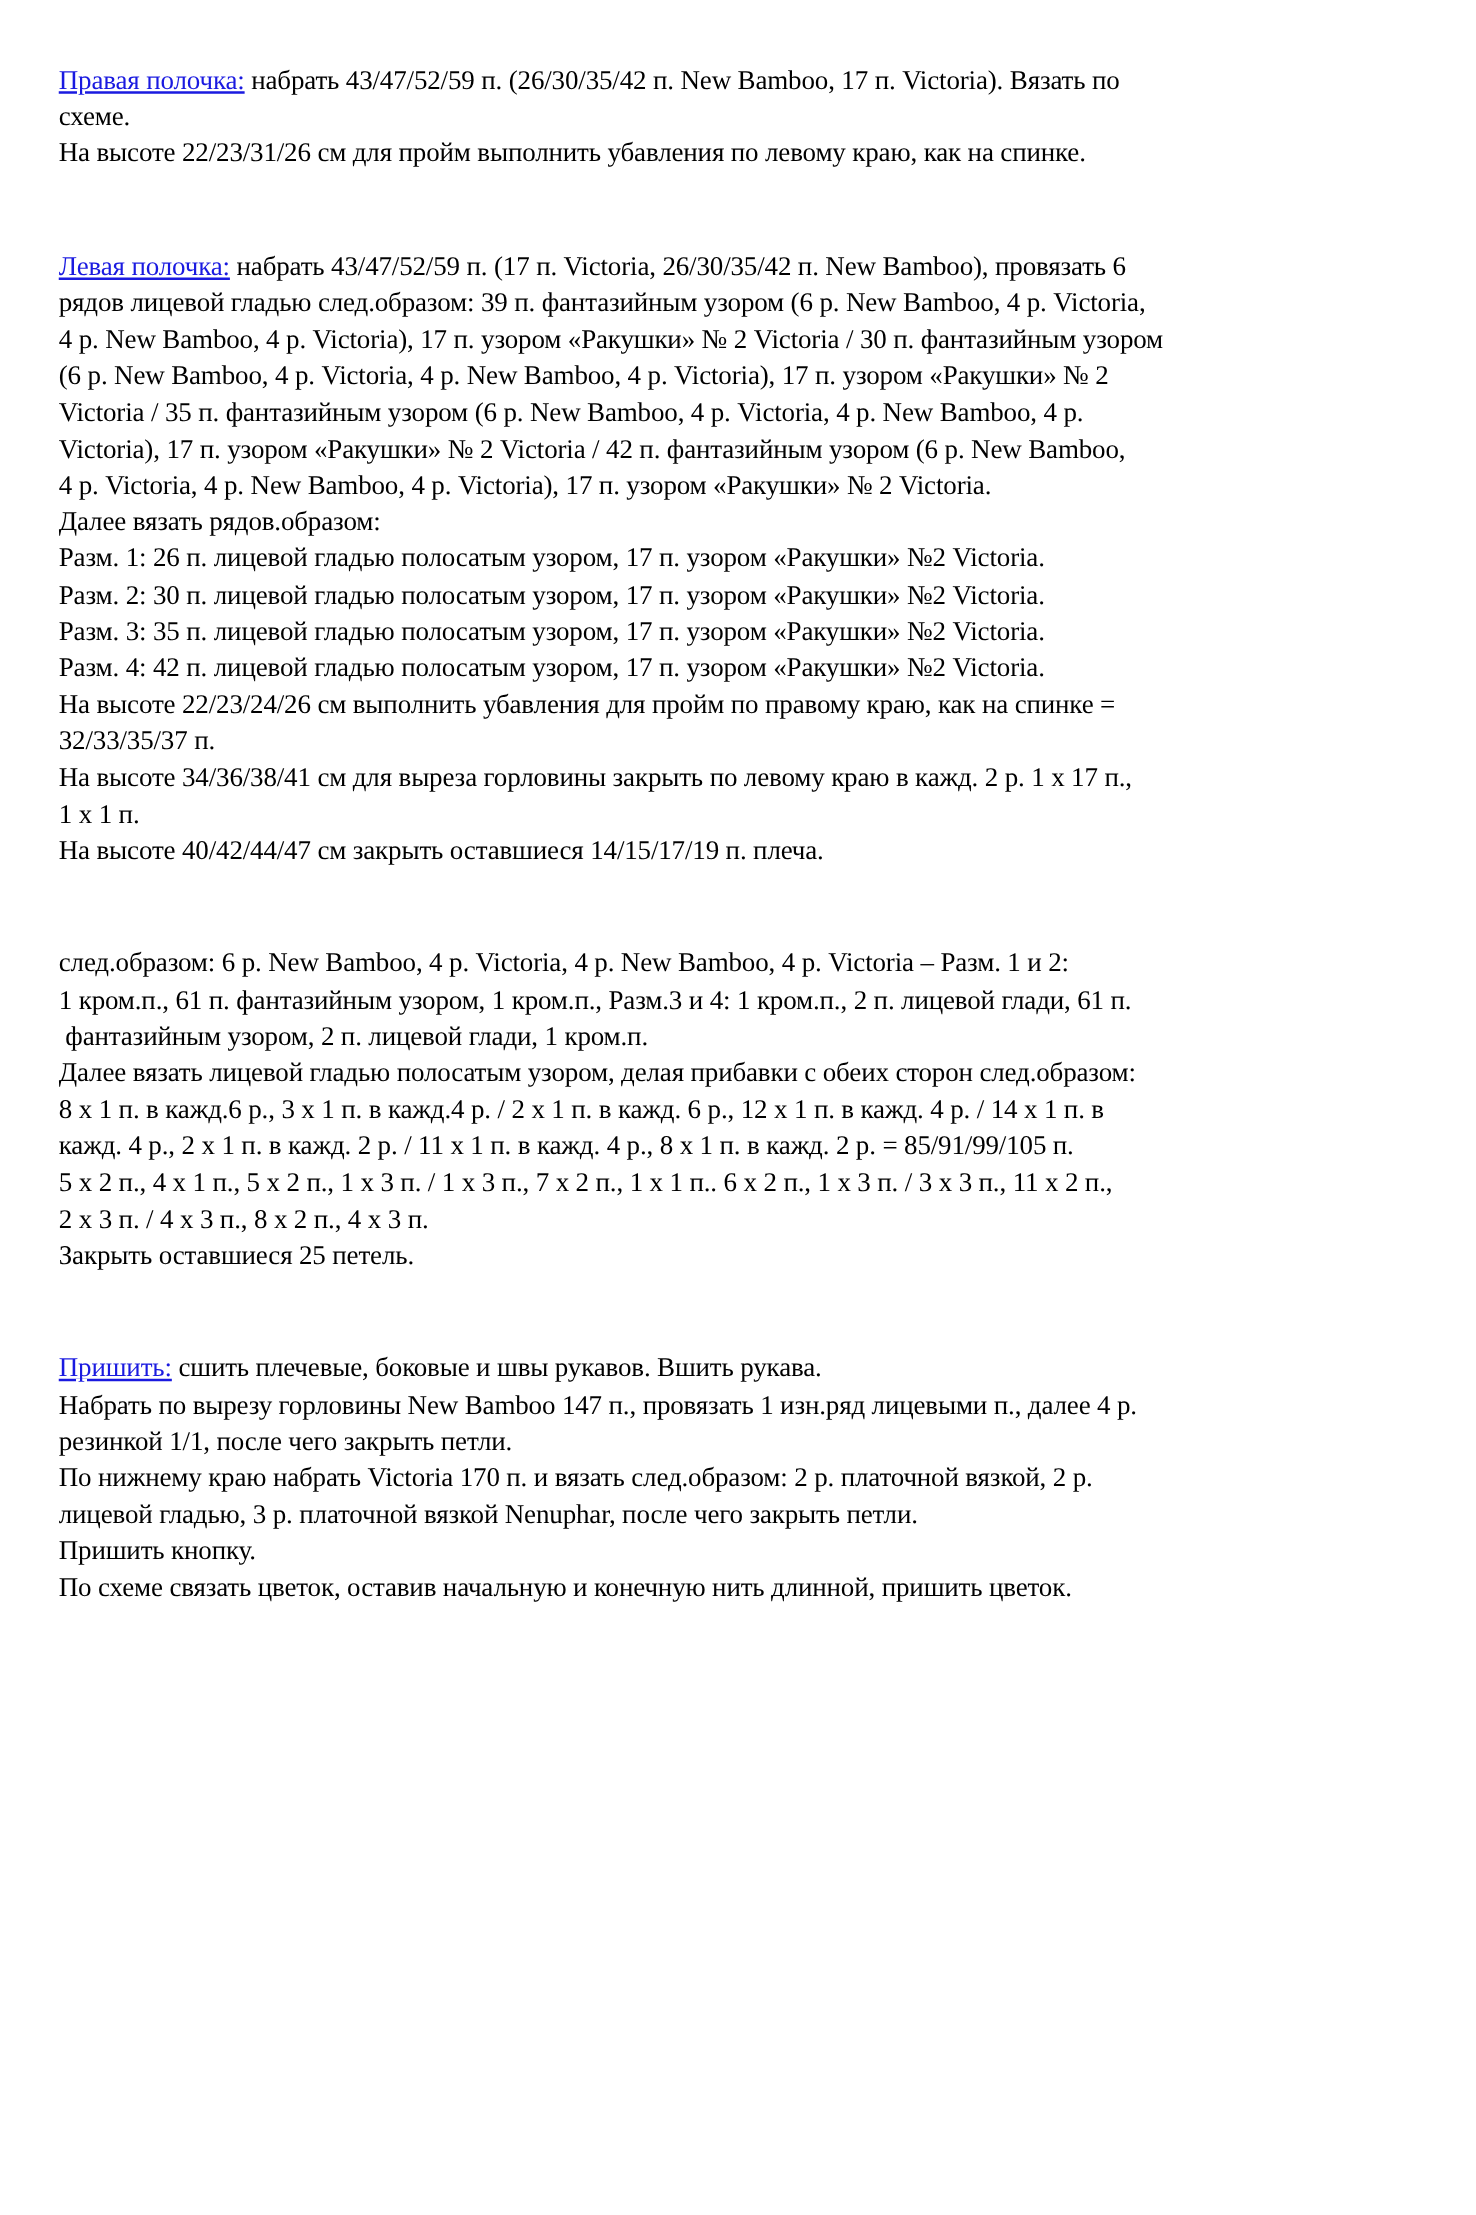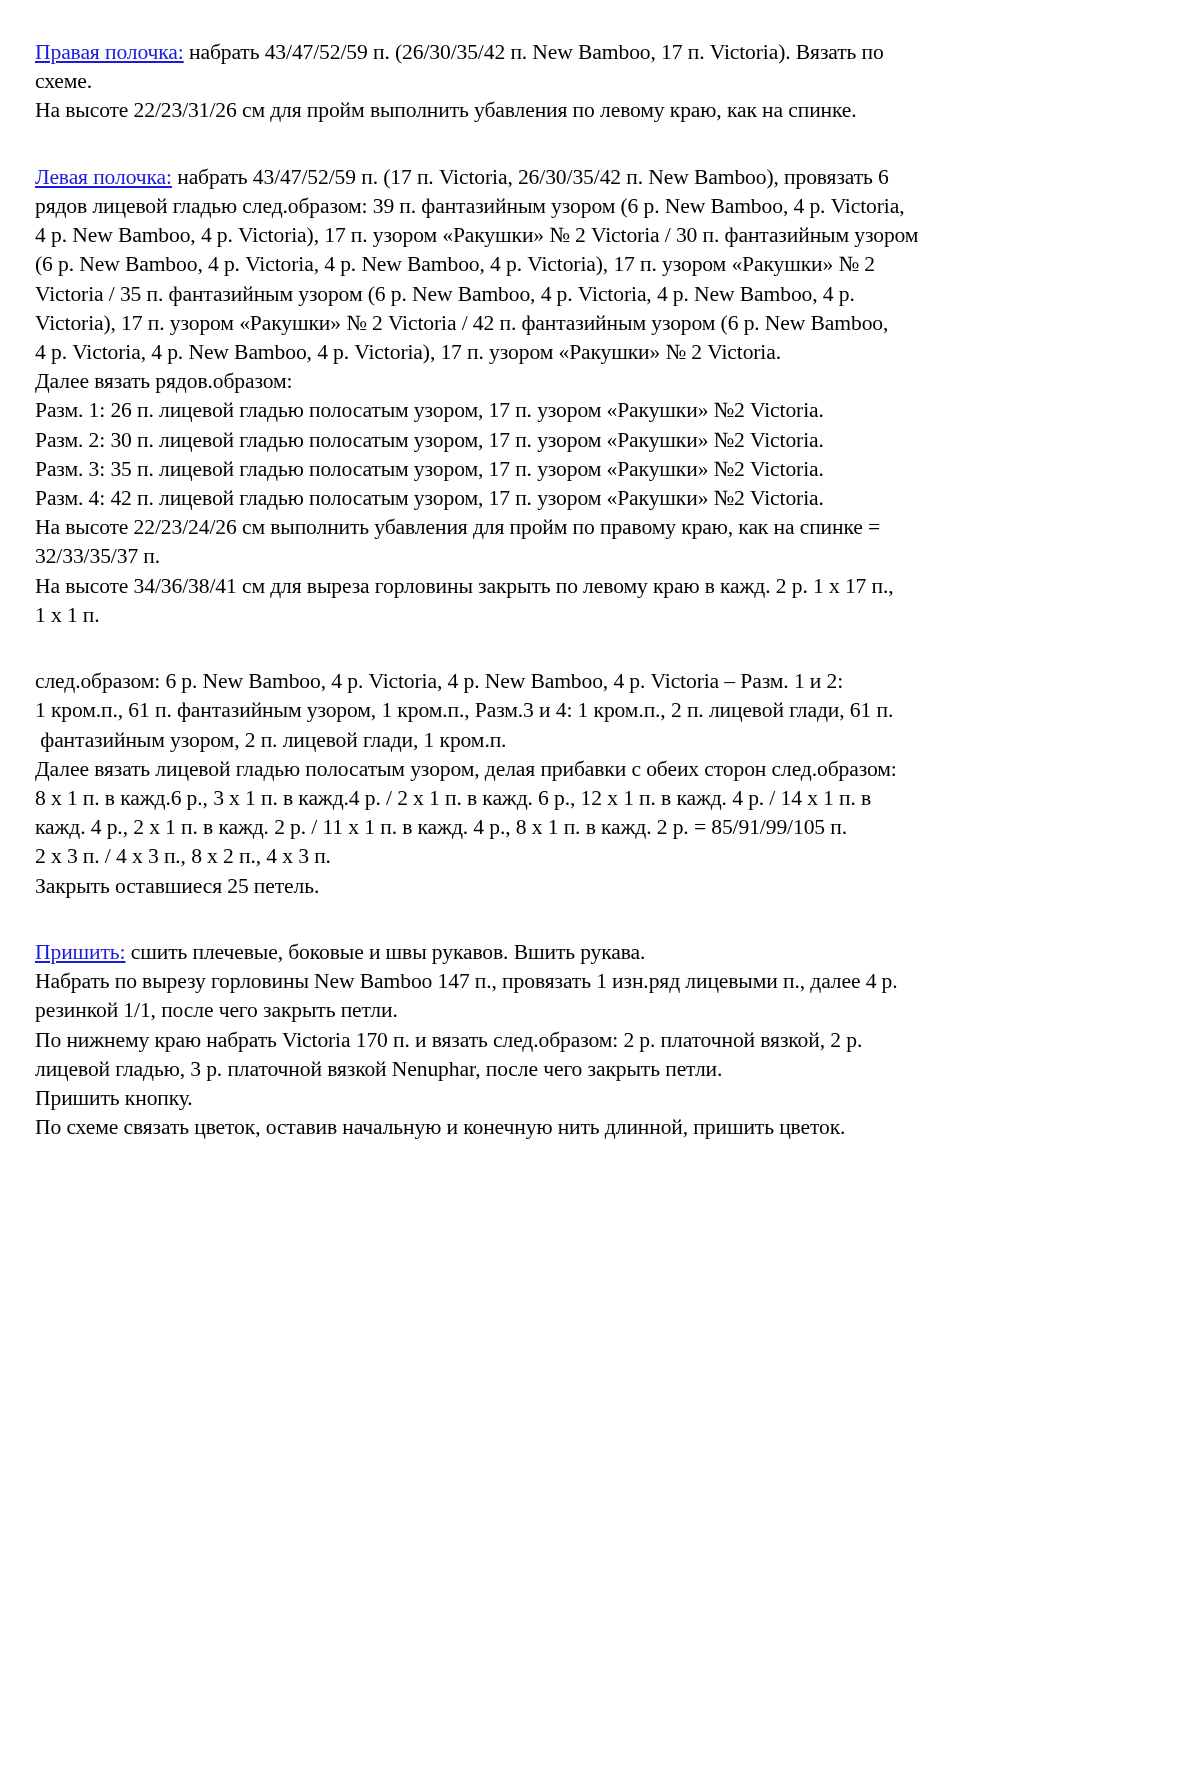--- a/index.html
+++ b/index.html
@@ -18,21 +18,21 @@
     width: 1181px;
     height: 1772px;
     background: #ffffff;
     box-sizing: border-box;
     padding: 34px 40px 0 31px;
   }
   .doc {
     width: 1010px;
   }
   .para {
-    margin: 4px;
+    margin: 16px;
     padding: 0;
   }
   .line {
     font-size: 21.6px;
     line-height: 29.2px;
     white-space: pre-wrap;
     letter-spacing: -0.12px;
     word-spacing: 0px;
     color: #000000;
   }
@@ -69,31 +69,33 @@
       <div class="line">4 р. Victoria, 4 р. New Bamboo, 4 р. Victoria), 17 п. узором «Ракушки» № 2 Victoria.</div>
       <div class="line">Далее вязать рядов.образом:</div>
       <div class="line">Разм. 1: 26 п. лицевой гладью полосатым узором, 17 п. узором «Ракушки» №2 Victoria.</div>
       <div class="line">Разм. 2: 30 п. лицевой гладью полосатым узором, 17 п. узором «Ракушки» №2 Victoria.</div>
       <div class="line">Разм. 3: 35 п. лицевой гладью полосатым узором, 17 п. узором «Ракушки» №2 Victoria.</div>
       <div class="line">Разм. 4: 42 п. лицевой гладью полосатым узором, 17 п. узором «Ракушки» №2 Victoria.</div>
       <div class="line">На высоте 22/23/24/26 см выполнить убавления для пройм по правому краю, как на спинке =</div>
       <div class="line">32/33/35/37 п.</div>
       <div class="line">На высоте 34/36/38/41 см для выреза горловины закрыть по левому краю в кажд. 2 р. 1 х 17 п.,</div>
       <div class="line">1 х 1 п.</div>
+      <div class="line">На высоте 40/42/44/47 см закрыть оставшиеся 14/15/17/19 п. плеча.</div>
     </div>
 
     <div class="spacer"></div>
 
     <div class="para">
       <div class="line">след.образом: 6 р. New Bamboo, 4 р. Victoria, 4 р. New Bamboo, 4 р. Victoria – Разм. 1 и 2:</div>
       <div class="line">1 кром.п., 61 п. фантазийным узором, 1 кром.п., Разм.3 и 4: 1 кром.п., 2 п. лицевой глади, 61 п.</div>
       <div class="line"> фантазийным узором, 2 п. лицевой глади, 1 кром.п.</div>
       <div class="line">Далее вязать лицевой гладью полосатым узором, делая прибавки с обеих сторон след.образом:</div>
       <div class="line">8 х 1 п. в кажд.6 р., 3 х 1 п. в кажд.4 р. / 2 х 1 п. в кажд. 6 р., 12 х 1 п. в кажд. 4 р. / 14 х 1 п. в</div>
       <div class="line">кажд. 4 р., 2 х 1 п. в кажд. 2 р. / 11 х 1 п. в кажд. 4 р., 8 х 1 п. в кажд. 2 р. = 85/91/99/105 п.</div>
+      <div class="line">5 х 2 п., 4 х 1 п., 5 х 2 п., 1 х 3 п. / 1 х 3 п., 7 х 2 п., 1 х 1 п.. 6 х 2 п., 1 х 3 п. / 3 х 3 п., 11 х 2 п.,</div>
       <div class="line">2 х 3 п. / 4 х 3 п., 8 х 2 п., 4 х 3 п.</div>
       <div class="line">Закрыть оставшиеся 25 петель.</div>
     </div>
 
     <div class="spacer"></div>
 
     <div class="para">
       <div class="line"><span class="heading-link">Пришить:</span><span> сшить плечевые, боковые и швы рукавов. Вшить рукава.</span></div>
       <div class="line">Набрать по вырезу горловины New Bamboo 147 п., провязать 1 изн.ряд лицевыми п., далее 4 р.</div>
       <div class="line">резинкой 1/1, после чего закрыть петли.</div>

